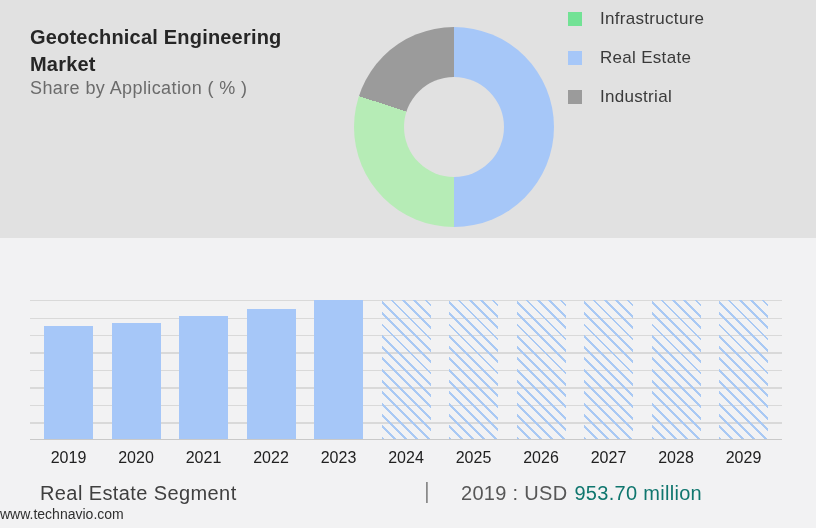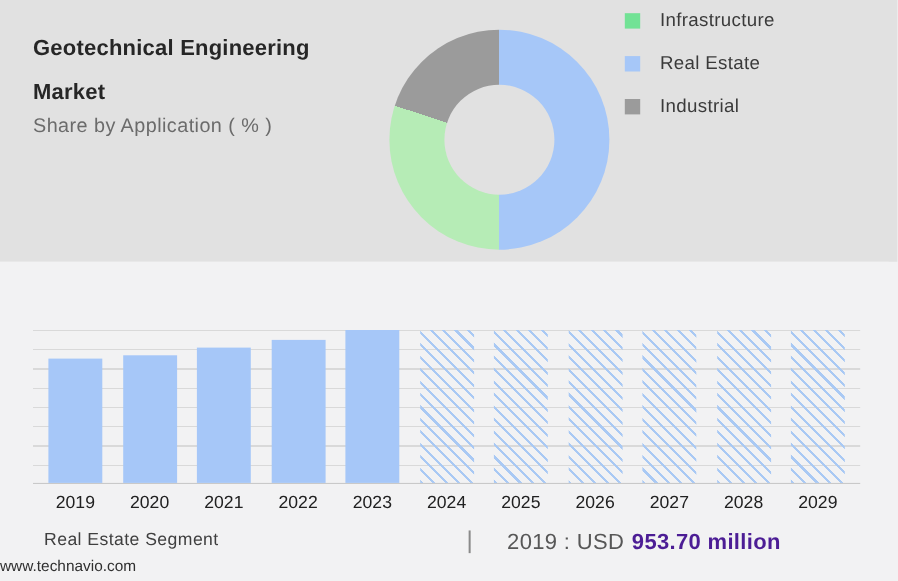--- a/index.html
+++ b/index.html
@@ -11,21 +11,21 @@
   }
   .page { position:relative; width:816px; height:528px; }
 
   
   .top-panel {
     position:relative; width:816px; height:238px;
     background:var(--top-bg,#e1e1e1);
   }
   .title-block { position:absolute; left:30px; top:24px; width:280px; }
   .page-title {
-    font-size:20px; font-weight:700; color:#262626; line-height:40px;
+    font-size:20px; font-weight:700; color:#262626; line-height:27px;
     letter-spacing:0.2px;
   }
   .page-subtitle {
     font-size:18px; color:#6b6b6b; letter-spacing:0.4px;
   }
 
   .donut {
     position:absolute; left:354px; top:27px; width:200px; height:200px;
     border-radius:50%;
   }
@@ -63,31 +63,31 @@
       var(--hatch-blue,#a9c9f4) 0, var(--hatch-blue,#a9c9f4) 2px,
       transparent 2px, transparent 8px);
   }
   .xlabel {
     position:absolute; bottom:-28px; left:50%; transform:translateX(-50%);
     font-size:16px; color:#212121; white-space:nowrap;
   }
 
   .segment-label {
     position:absolute; left:40px; top:244px;
-    font-size:16px; color:#3f3f3f; letter-spacing:0.4px;
+    font-size:20px; color:#3f3f3f; letter-spacing:0.4px;
   }
   .footer-divider {
     position:absolute; left:424px; top:240px;
     font-size:22px; color:#8a8a8a; font-weight:300;
   }
   .footer-value {
     position:absolute; left:461px; top:244px;
     font-size:20px; color:#575757; letter-spacing:0.3px; white-space:nowrap;
   }
-  .footer-value .val-bold { font-weight:700; color:#4c1d95; margin-left:7px; }
+  .footer-value .val-bold { font-weight:400; color:#0f766e; margin-left:7px; }
   .website {
     position:absolute; left:0; right:0; top:268px; text-align:left;
     font-size:14px; color:#2f2f2f;
   }
 </style>
 </head>
 <body>
 
 <div class="page">
 

